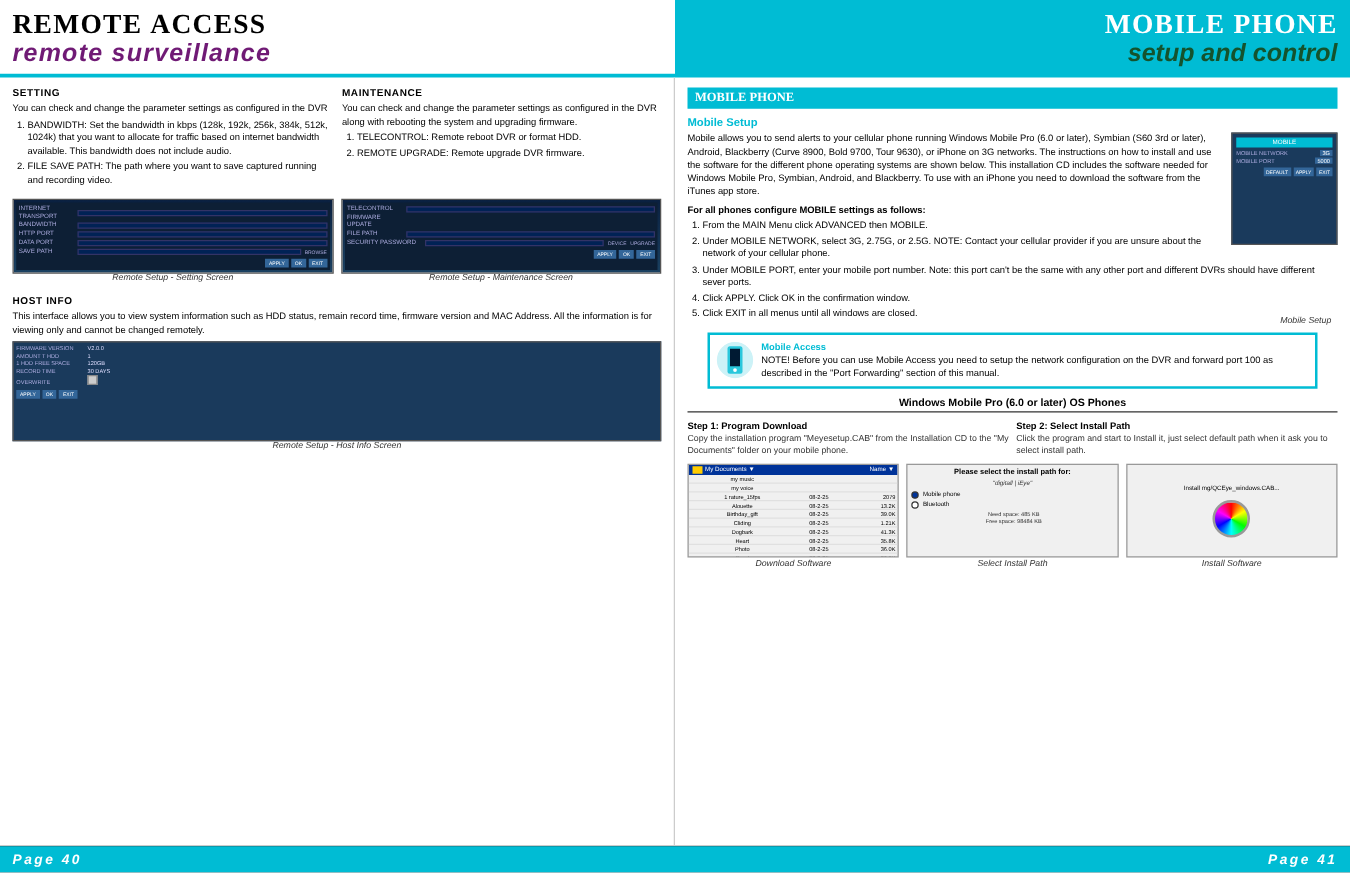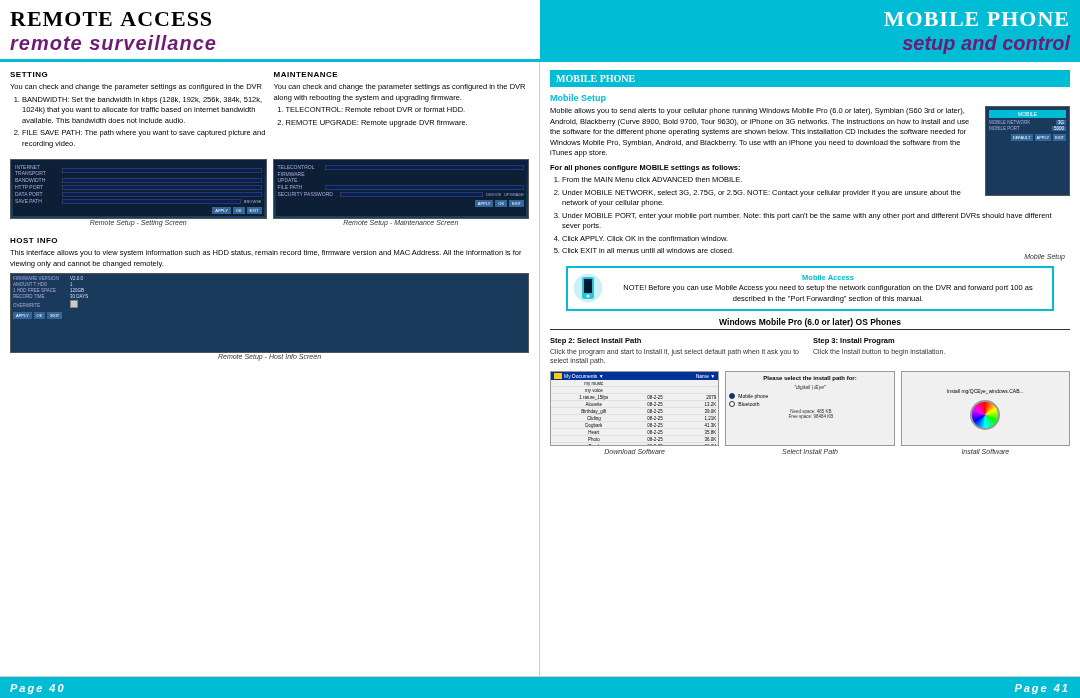--- a/index.html
+++ b/index.html
@@ -50,21 +50,21 @@
     }
     .header-right .title-main {
       font-size: 22px;
       font-weight: bold;
       font-family: 'Times New Roman', serif;
       color: #fff;
       letter-spacing: 1px;
     }
     .header-right .title-sub {
       font-size: 20px;
-      color: #701a75;
+      color: #14532d;
       font-weight: bold;
       font-style: italic;
     }
 
     
     .content {
       display: flex;
       width: 100%;
       height: calc(698px - 62px - 22px);
     }
@@ -144,21 +144,20 @@
       margin-bottom: 3px;
     }
 
     
     .mobile-access-box {
       border: 2px solid #00bcd4;
       padding: 5px;
       margin: 6px 16px;
       display: flex;
       gap: 6px;
-      text-align: center;
     }
     .mobile-access-icon {
       width: 30px;
       height: 30px;
       flex-shrink: 0;
     }
     .mobile-access-text {
       font-size: 7.5px;
       color: #000;
       line-height: 1.4;
@@ -515,21 +514,21 @@
 
   <div class="left-panel">
 
     <div class="left-top">
       <div class="left-col">
         <div class="section-title">SETTING</div>
         <div class="section-text">
           <span>You can check and change the parameter settings as configured in the DVR</span>
           <ol>
             <li>BANDWIDTH: Set the bandwidth in kbps (128k, 192k, 256k, 384k, 512k, 1024k) that you want to allocate for traffic based on internet bandwidth available. This bandwidth does not include audio.</li>
-            <li>FILE SAVE PATH: The path where you want to save captured picture and recording video.</li>
+            <li>FILE SAVE PATH: The path where you want to save captured running and recording video.</li>
           </ol>
         </div>
       </div>
       <div class="left-col">
         <div class="section-title">MAINTENANCE</div>
         <div class="section-text">
           <span>You can check and change the parameter settings as configured in the DVR along with rebooting the system and upgrading firmware.</span>
           <ol>
             <li>TELECONTROL: Remote reboot DVR or format HDD.</li>
             <li>REMOTE UPGRADE: Remote upgrade DVR firmware.</li>
@@ -693,26 +692,26 @@
         <strong>Mobile Access</strong><br>
         NOTE! Before you can use Mobile Access you need to setup the network configuration on the DVR and forward port 100 as described in the "Port Forwarding" section of this manual.
       </div>
     </div>
 
     <div>
       <div class="windows-section-title">Windows Mobile Pro (6.0 or later) OS Phones</div>
 
       <div class="steps-row">
         <div class="step">
+          <div class="step-title">Step 1: Program Download</div>
+          <div class="step-text">Copy the installation program "Meyesetup.CAB" from the Installation CD to the "My Documents" folder on your mobile phone.</div>
+        </div>
+        <div class="step">
           <div class="step-title">Step 2: Select Install Path</div>
           <div class="step-text">Click the program and start to Install it, just select default path when it ask you to select install path.</div>
-        </div>
-        <div class="step">
-          <div class="step-title">Step 3: Install Program</div>
-          <div class="step-text">Click the Install button to begin installation.</div>
         </div>
       </div>
 
       <div class="step-screens-row">
 
         <div class="step-screen">
           <div class="dl-screen">
             <div class="dl-title-bar">
               <span class="dl-folder-icon"></span>
               <span style="color:#fff;font-size:5px;">My Documents ▼</span>

